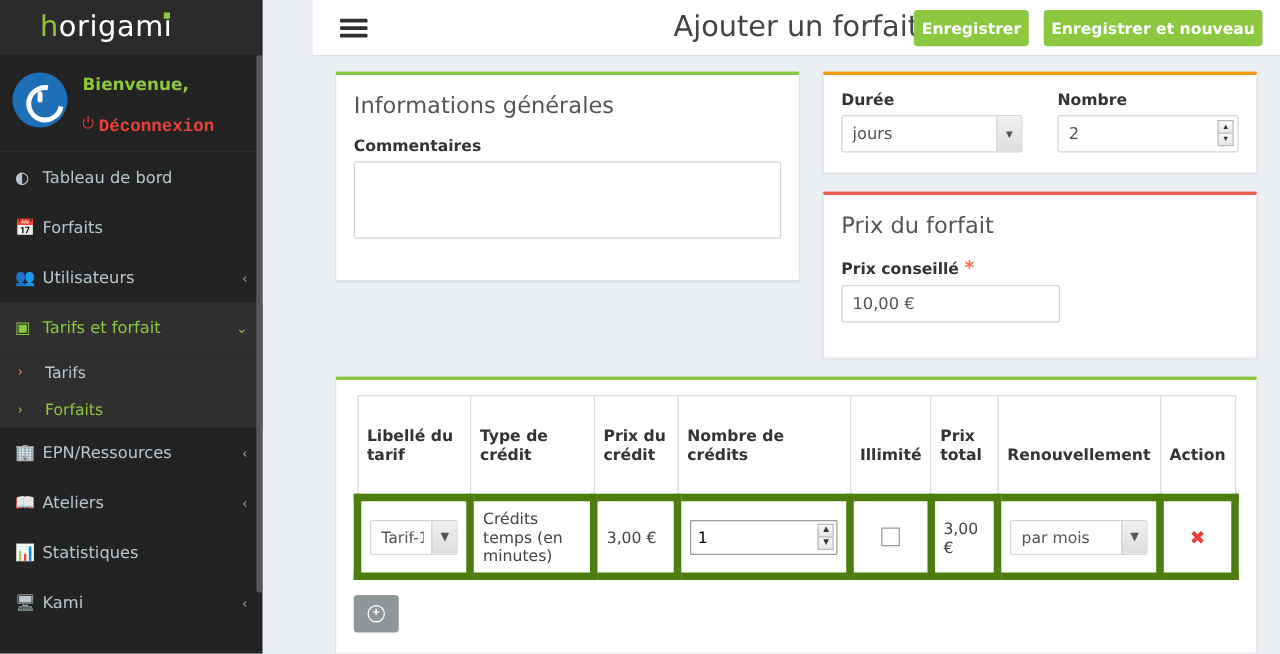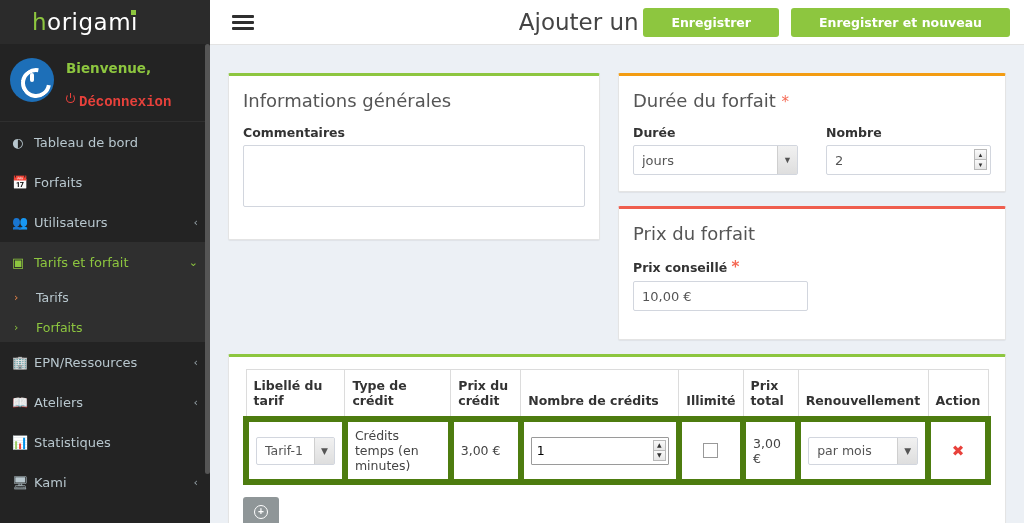--- a/index.html
+++ b/index.html
@@ -3,21 +3,21 @@
 <meta charset="utf-8">
 <style>
   * { box-sizing: border-box; }
   html, body {
     margin: 0; padding: 0;
     width: 1024px; height: 523px;
     overflow: hidden;
     font-family: "Liberation Sans", sans-serif;
     background: #ecf0f5;
   }
-  .app { display: flex; width: 1024px; height: 523px; }
+  .app { display: flex; width: 1024px; height: 523px; gap: 40px; }
 
   
   .sidebar {
     width: 210px; flex: 0 0 210px;
     background: #222d32;
     background: #232323;
     height: 523px;
     position: relative;
     overflow: hidden;
   }
@@ -165,30 +165,30 @@
     font-family: "DejaVu Sans", sans-serif;
     font-weight: 400;
     pointer-events: none;
   }
   .topbtns { margin-left: auto; display: flex; gap: 12px; z-index: 2; }
   .btn-green {
     background: #8dc63f;
     color: #fff;
     border: none;
     border-radius: 3px;
-    padding: 7px 28px;
+    padding: 7px 6px;
     font-size: 12.5px;
     font-weight: bold;
     font-family: "DejaVu Sans", sans-serif;
     cursor: pointer;
     white-space: nowrap;
   }
 
   .content { padding: 12px 18px 0 18px; }
-  .row { display: flex; gap: 18px; align-items: flex-start; margin-top: 16px; }
+  .row { display: flex; gap: 18px; align-items: flex-start; }
   .col-left { flex: 0 0 372px; }
   .col-right { flex: 1; }
 
   .panel {
     background: #fff;
     border: 1px solid #e4e4e4;
     border-top: 3px solid #8dc63f;
     border-radius: 2px;
     margin-bottom: 14px;
     box-shadow: 0 1px 1px rgba(0,0,0,.06);
@@ -278,21 +278,21 @@
     cursor: pointer;
   }
   table.credits {
     width: 100%;
     border-collapse: collapse;
     font-family: "DejaVu Sans", sans-serif;
   }
   table.credits th {
     border: 1px solid #dcdcdc;
     font-size: 12.5px; font-weight: bold; color: #333;
-    padding: 8px 7px;
+    padding: 24px 7px;
     vertical-align: bottom;
     text-align: left;
     background: #fff;
   }
   table.credits td {
     border: 6px solid #4d7c0f;
     padding: 6px 7px;
     font-size: 12.5px; color: #444;
     vertical-align: middle;
     background: #fff;
@@ -454,21 +454,20 @@
                 <textarea class="ta" style=""></textarea>
               </div>
             </div>
           </div>
         </div>
 
         <div class="col-right">
 
           <div class="panel orange">
             <div class="panel-body">
-              <div class="panel-title"><span>Durée du forfait</span> <span class="req">*</span></div>
 
               <div class="two-col">
                 <div>
                   <label class="fld">Durée</label>
                   <div class="sel-wrap">
                     <select class="inp">
                       <option>jours</option>
                     </select>
                     <span class="sel-btn">▼</span>
                   </div>

